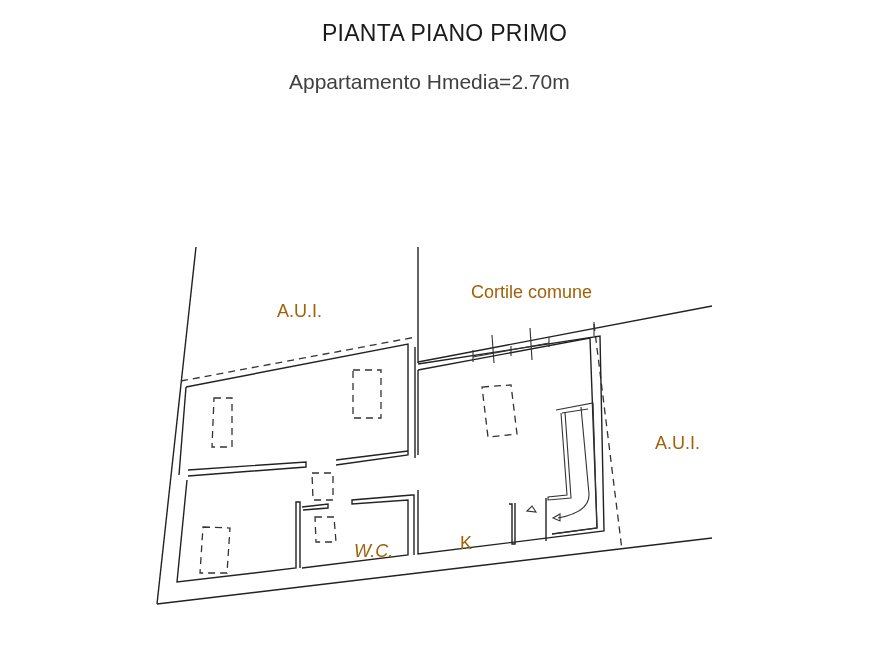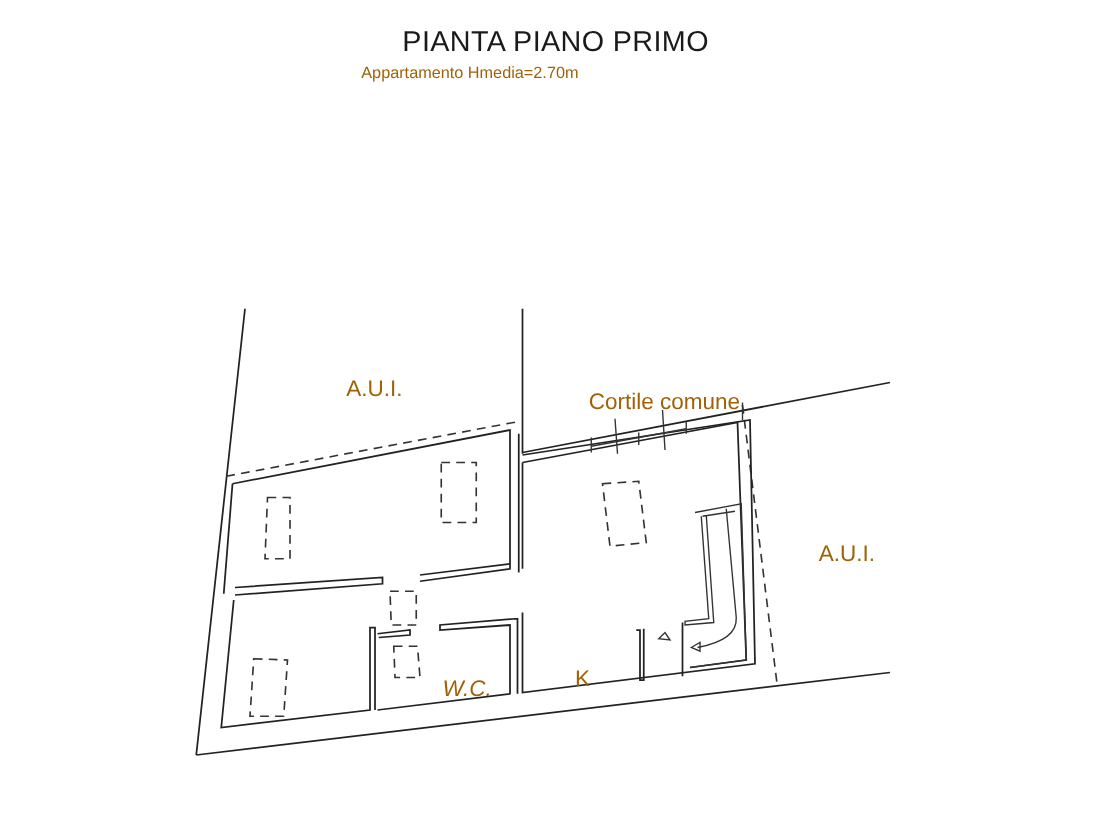--- a/index.html
+++ b/index.html
@@ -1,19 +1,19 @@
 <!DOCTYPE html>
 <html><head>
   <meta charset="utf-8">
   <style>
     html, body { margin: 0; padding: 0; background: #ffffff; }
     body { width: 893px; height: 670px; position: relative; overflow: hidden; font-family: "Liberation Sans", sans-serif; color: #111; }
     .title { position: absolute; left: 0; width: 893px; text-align: center; top: 20px; font-size: 23px; letter-spacing: 0.3px; color: #1a1a1a; }
     .title span { position: relative; left: -2px; }
-    .subtitle { position: absolute; left: 289px; top: 50px; font-size: 13px; color: #a16207; }
+    .subtitle { position: absolute; left: 289px; top: 70px; font-size: 21px; color: #404040; }
     svg { position: absolute; left: 0; top: 0; }
     .lbl { position: absolute; font-size: 18px; color: #a16207; white-space: nowrap; margin-top: 16px; }
     .w { stroke: #222; stroke-width: 1.4; fill: none; }
     .d { stroke: #333; stroke-width: 1.3; fill: none; stroke-dasharray: 7 5; }
     .t { stroke: #333; stroke-width: 1.1; fill: none; }
   </style>
 </head>
 <body>
 
 <div class="title"><span>PIANTA PIANO PRIMO</span></div>
@@ -73,16 +73,16 @@
     <line class="t" x1="492" y1="335" x2="494" y2="363"></line>
     <line class="t" x1="511" y1="346" x2="511" y2="356"></line>
     <line class="t" x1="530" y1="328" x2="532" y2="360"></line>
     <line class="t" x1="549" y1="337" x2="549" y2="347"></line>
     <line class="t" x1="594" y1="322" x2="594" y2="336"></line>
     <line class="t" x1="473" y1="357" x2="549" y2="343"></line>
   </g>
 </svg>
 
 <div class="lbl" style="left:277px; top:285px;">A.U.I.</div>
-<div class="lbl" style="left:471px; top:295px;">Cortile comune</div>
+<div class="lbl" style="left:471px; top:266px;">Cortile comune</div>
 <div class="lbl" style="left:655px; top:417px;">A.U.I.</div>
 <div class="lbl" style="left:354px; top:525px;font-style:italic;">W.C.</div>
 <div class="lbl" style="left:460px; top:517px;">K</div>
 
 </body></html>

